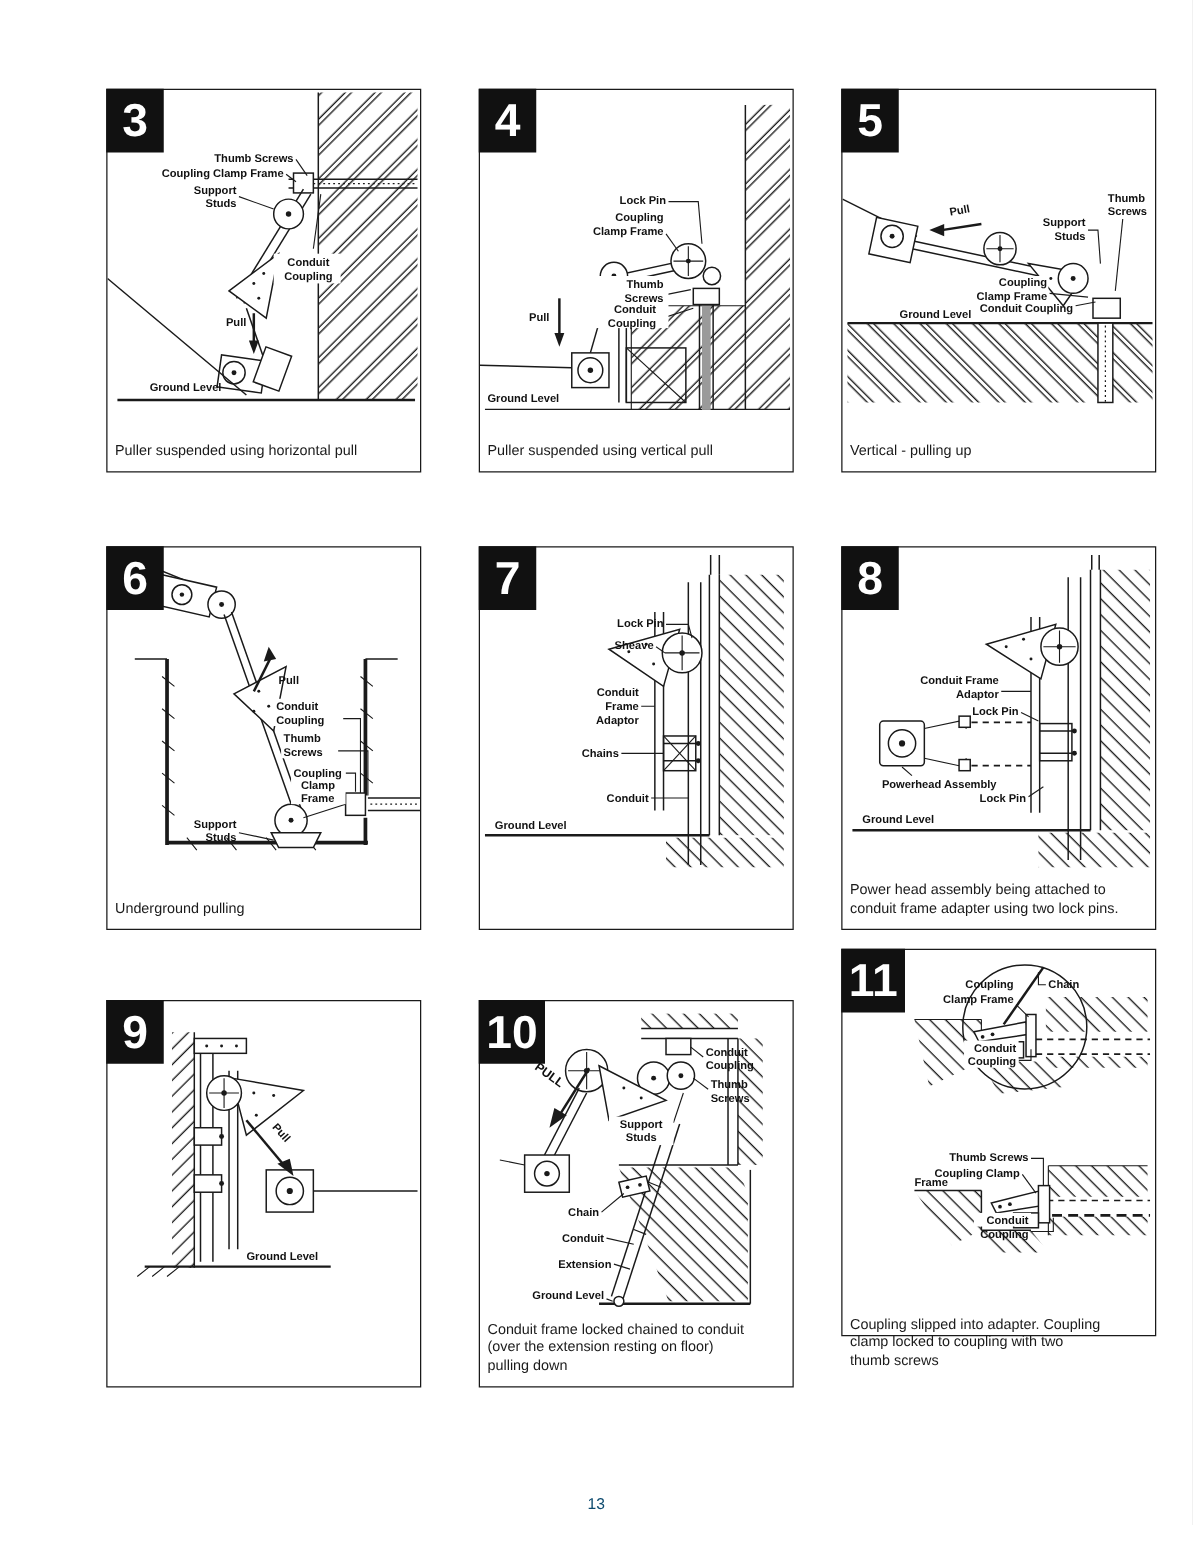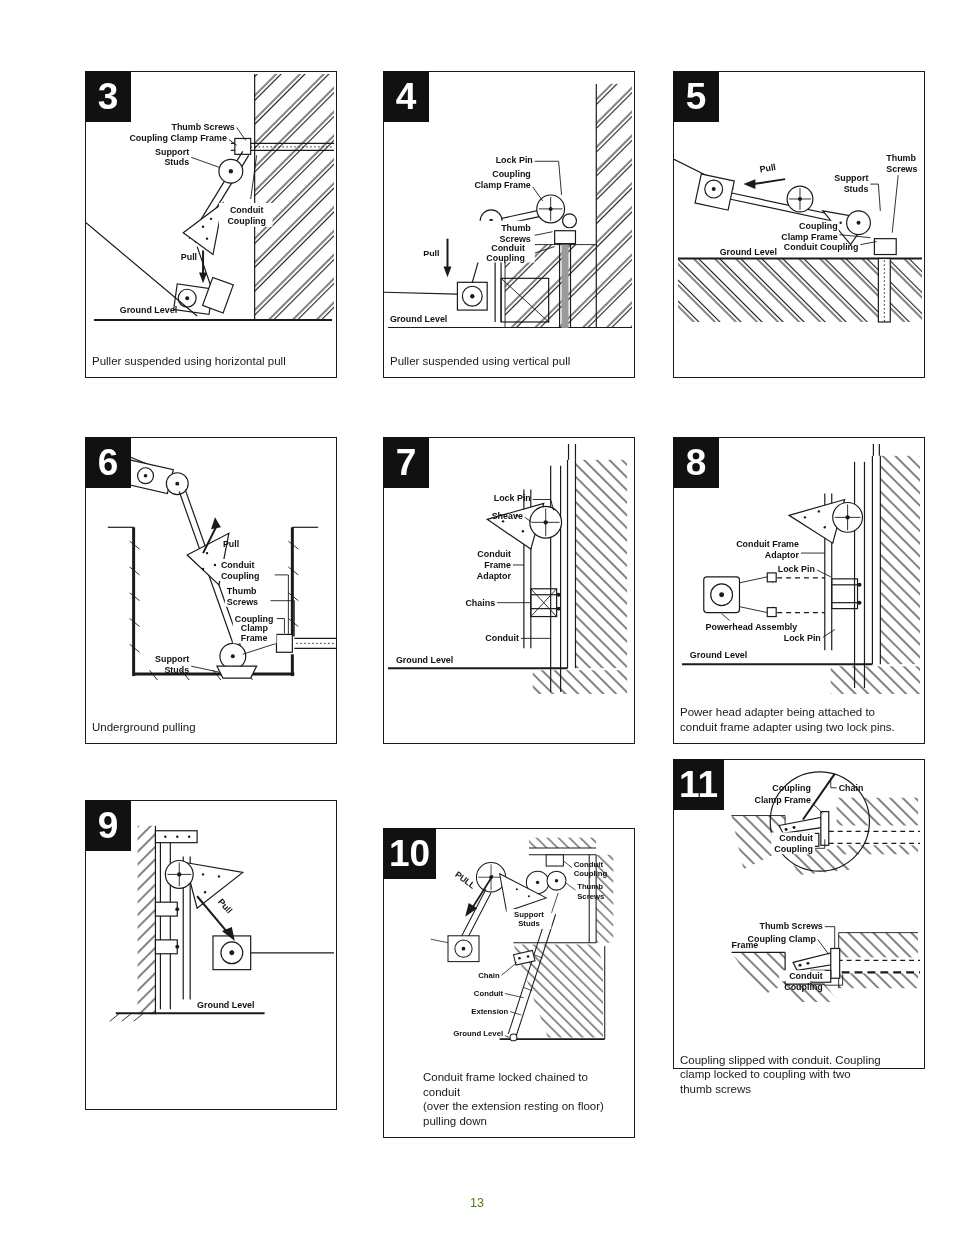--- a/index.html
+++ b/index.html
@@ -8,21 +8,21 @@
   .panel{position:absolute;width:252px;border:1.6px solid #1a1a1a;background:#fff;
          display:flex;flex-direction:column;box-sizing:border-box;}
   .h1{height:307px;} .h3{height:310px;}
   .badge{position:absolute;top:-1px;left:-1px;background:#111;color:#fff;font-weight:bold;
          font-size:37px;line-height:51px;min-width:46px;height:51px;text-align:center;
          padding:0 6px;box-sizing:border-box;}
   .diagram{display:block;width:100%;flex:0 0 auto;}
   .caption{margin-top:auto;text-align:left;font-size:11.5px;line-height:1.26;
            color:#1a1a1a;padding:0 6px 9px;}
   .footer{position:absolute;top:1196px;left:0;width:100%;text-align:center;
-          font-size:12.5px;color:#4d7c0f;}
+          font-size:12.5px;color:#0c4a6e;}
   
   .ln{fill:none;stroke:#1a1a1a;stroke-width:1.2;}
   .lt{fill:none;stroke:#1a1a1a;stroke-width:0.9;}
   .tk{fill:none;stroke:#1a1a1a;stroke-width:2;}
   .wl{fill:none;stroke:#1a1a1a;stroke-width:3;}
   .wt{fill:#fff;stroke:#1a1a1a;stroke-width:1.2;}
   .gy{fill:#9a9a9a;stroke:none;}
   .dk{fill:#1a1a1a;stroke:none;}
   .bg{fill:#fff;stroke:none;}
   .dsh{fill:none;stroke:#1a1a1a;stroke-width:1.4;stroke-dasharray:5 4;}
@@ -213,20 +213,23 @@
       <text class="lbl" x="214" y="90">Thumb</text>
       <text class="lbl" x="214" y="101">Screws</text>
       <text class="lbl" x="196" y="110" text-anchor="end">Support</text>
       <text class="lbl" x="196" y="121" text-anchor="end">Studs</text>
       <rect class="bg" x="104" y="150" width="62" height="21"></rect>
       <text class="lbl" x="165" y="158" text-anchor="end">Coupling</text>
       <text class="lbl" x="165" y="169" text-anchor="end">Clamp Frame</text>
       <text class="lbl" x="186" y="179" text-anchor="end">Conduit Coupling</text>
       <text class="lbl" x="46" y="184">Ground Level</text>
     </svg>
+    <div class="caption">
+      <div>Vertical - pulling up</div>
+    </div>
   </div>
 
   <div class="panel h1" style="left:85px;top:437px;">
     <div class="badge">6</div>
     <svg class="diagram" viewBox="0 0 252 258">
       <g>
         <line class="wl" x1="48" y1="90" x2="48" y2="240"></line>
         <line class="wl" x1="48" y1="238" x2="210" y2="238"></line>
         <line class="wl" x1="208" y1="90" x2="208" y2="200"></line>
         <line class="wl" x1="208" y1="218" x2="208" y2="240"></line>
@@ -392,21 +395,21 @@
         <path class="lt" d="M150,201 L162,193"></path>
       </g>
       <text class="lbl" x="126" y="110" text-anchor="end">Conduit Frame</text>
       <text class="lbl" x="126" y="121" text-anchor="end">Adaptor</text>
       <text class="lbl" x="142" y="135" text-anchor="end">Lock Pin</text>
       <text class="lbl" x="78" y="194" text-anchor="middle">Powerhead Assembly</text>
       <text class="lbl" x="148" y="205" text-anchor="end">Lock Pin</text>
       <text class="lbl" x="16" y="222">Ground Level</text>
     </svg>
     <div class="caption">
-      <div>Power head adapter being attached to</div>
+      <div>Power head assembly being attached to</div>
       <div>conduit frame adapter using two lock pins.</div>
     </div>
   </div>
 
   <div class="panel h3" style="left:85px;top:800px;">
     <div class="badge">9</div>
     <svg class="diagram" viewBox="0 0 252 252">
       <g>
         <rect x="52" y="25" width="18" height="190" fill="url(#hF)"></rect>
         <line class="ln" x1="70" y1="25" x2="70" y2="215"></line>
@@ -448,21 +451,21 @@
       </g>
       <g>
         <line class="tk" x1="30" y1="214" x2="180" y2="214"></line>
         <path class="lt" d="M24,222 L34,214 M36,222 L46,214 M48,222 L58,214"></path>
       </g>
       <text class="lbl" transform="translate(138,108) rotate(48)" text-anchor="middle">Pull</text>
       <text class="lbl" x="112" y="209">Ground Level</text>
     </svg>
   </div>
 
-  <div class="panel h3" style="left:383px;top:828px;padding-left:33px;">
+  <div class="panel h3" style="left:383px;top:800px;">
     <div class="badge">10</div>
     <svg class="diagram" viewBox="0 0 252 252">
       <g>
         <rect x="130" y="10" width="78" height="12" fill="url(#hB)"></rect>
         <line class="ln" x1="130" y1="22" x2="208" y2="22"></line>
         <line class="ln" x1="130" y1="30" x2="208" y2="30"></line>
         <line class="ln" x1="200" y1="30" x2="200" y2="132"></line>
         <line class="ln" x1="208" y1="30" x2="208" y2="132"></line>
         <rect x="208" y="30" width="20" height="102" fill="url(#hB)"></rect>
         <line class="ln" x1="112" y1="132" x2="208" y2="132"></line>
@@ -588,20 +591,20 @@
         <path class="lt" d="M152,227 L170,227 L170,216"></path>
       </g>
       <text class="lbl" x="150" y="170" text-anchor="end">Thumb Screws</text>
       <text class="lbl" x="143" y="183" text-anchor="end">Coupling Clamp</text>
       <text class="lbl" x="58" y="190">Frame</text>
       <rect class="bg" x="106" y="212" width="46" height="11"></rect>
       <text class="lbl" x="150" y="221" text-anchor="end">Conduit</text>
       <text class="lbl" x="150" y="232" text-anchor="end">Coupling</text>
     </svg>
     <div class="caption">
-      <div>Coupling slipped with conduit.  Coupling</div>
+      <div>Coupling slipped into adapter.  Coupling</div>
       <div>clamp locked to coupling with two</div>
       <div>thumb screws</div>
     </div>
   </div>
 
   <div class="footer">13</div>
 </div>
 
 </body></html>

